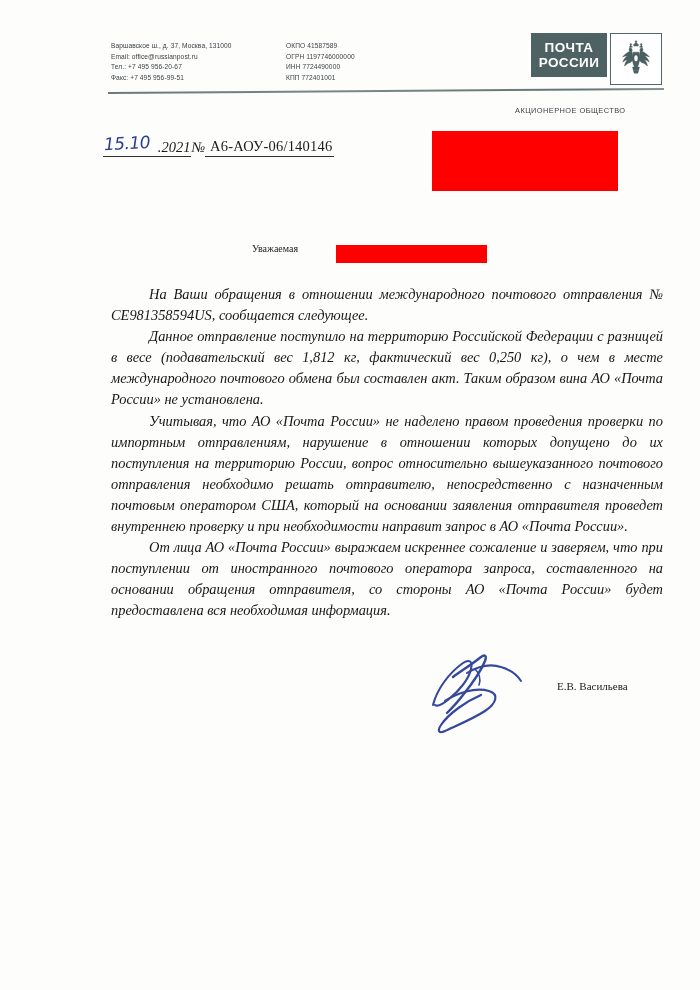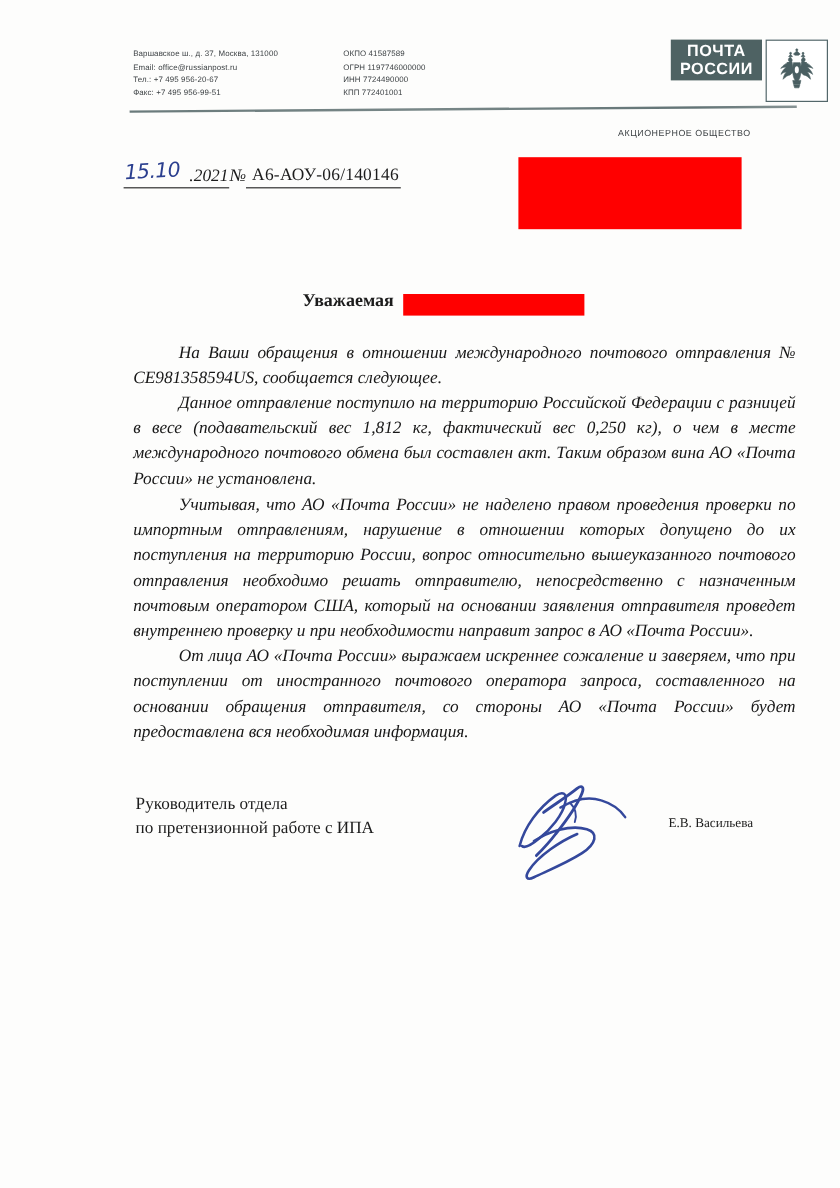--- a/index.html
+++ b/index.html
@@ -63,28 +63,27 @@
   
   .logo-wrap {
     position: absolute;
     left: 531px; top: 33px;
     display: flex;
     align-items: stretch;
     gap: 3px;
   }
   .logo-word {
     width: 76px;
-    height: 34px;
+    height: 44px;
     background: #4e6263;
     display: flex;
     flex-direction: column;
     align-items: center;
     justify-content: center;
     gap: 1px;
-    margin-left: 28px;
   }
   .logo-word span {
     font-family: "Liberation Sans", "DejaVu Sans", sans-serif;
     font-weight: 700;
     font-size: 13.5px;
     line-height: 14px;
     color: #ffffff;
     letter-spacing: 0.4px;
   }
   .logo-emblem {
@@ -149,22 +148,21 @@
   }
   .redaction.salutation-name {
     left: 336px; top: 245px;
     width: 151px; height: 18px;
   }
 
   
   .salutation {
     position: absolute;
     left: 252px; top: 243px;
-    font-size: 15px;
-    font-weight: bold;
+    font-size: 10px;
   }
 
   
   .body-text {
     position: absolute;
     left: 111px; top: 284px;
     width: 552px;
     font-size: 14.4px;
     line-height: 21.1px;
     text-align: justify;
@@ -278,24 +276,20 @@
   <div class="redaction salutation-name"></div>
 
   <div class="body-text">
     <p>На Ваши обращения в отношении международного почтового отправления № CE981358594US, сообщается следующее.</p>
     <p>Данное отправление поступило на территорию Российской Федерации с разницей в весе (подавательский вес 1,812 кг, фактический вес 0,250 кг), о чем в месте международного почтового обмена был составлен акт. Таким образом вина АО «Почта России» не установлена.</p>
     <p>Учитывая, что АО «Почта России» не наделено правом проведения проверки по импортным отправлениям, нарушение в отношении которых допущено до их поступления на территорию России, вопрос относительно вышеуказанного почтового отправления необходимо решать отправителю, непосредственно с назначенным почтовым оператором США, который на основании заявления отправителя проведет внутреннею проверку и при необходимости направит запрос в АО «Почта России».</p>
     <p>От лица АО «Почта России» выражаем искреннее сожаление и заверяем, что при поступлении от иностранного почтового оператора запроса, составленного на основании обращения отправителя, со стороны АО «Почта России» будет предоставлена вся необходимая информация.</p>
   </div>
 
   <div class="sign-block">
-    <div class="sign-title">
-      <div>Руководитель отдела</div>
-      <div>по претензионной работе с ИПА</div>
-    </div>
 
     <div class="sign-mark">
       <svg width="110" height="95" viewBox="0 0 110 95" aria-hidden="true">
         <g fill="none" stroke="#34489c" stroke-linecap="round" stroke-linejoin="round">
           <path d="M10 62 C14 46, 26 30, 40 20 C46 16, 50 18, 48 26 C46 36, 36 48, 26 56 C20 61, 14 64, 12 62" stroke-width="2.1"></path>
           <path d="M30 34 C38 28, 48 22, 58 14 C62 11, 64 13, 62 18 C58 28, 48 42, 40 52 C34 60, 28 66, 24 70" stroke-width="2.4"></path>
           <path d="M44 30 C54 24, 66 20, 78 24 C88 27, 94 32, 98 38" stroke-width="2.0"></path>
           <path d="M22 58 C34 50, 52 44, 66 48 C76 51, 74 60, 62 68 C48 77, 30 84, 22 88 C16 91, 14 88, 18 82 C26 70, 44 58, 58 52" stroke-width="2.2"></path>
           <path d="M52 26 C56 30, 58 36, 56 42" stroke-width="1.6"></path>
         </g>

